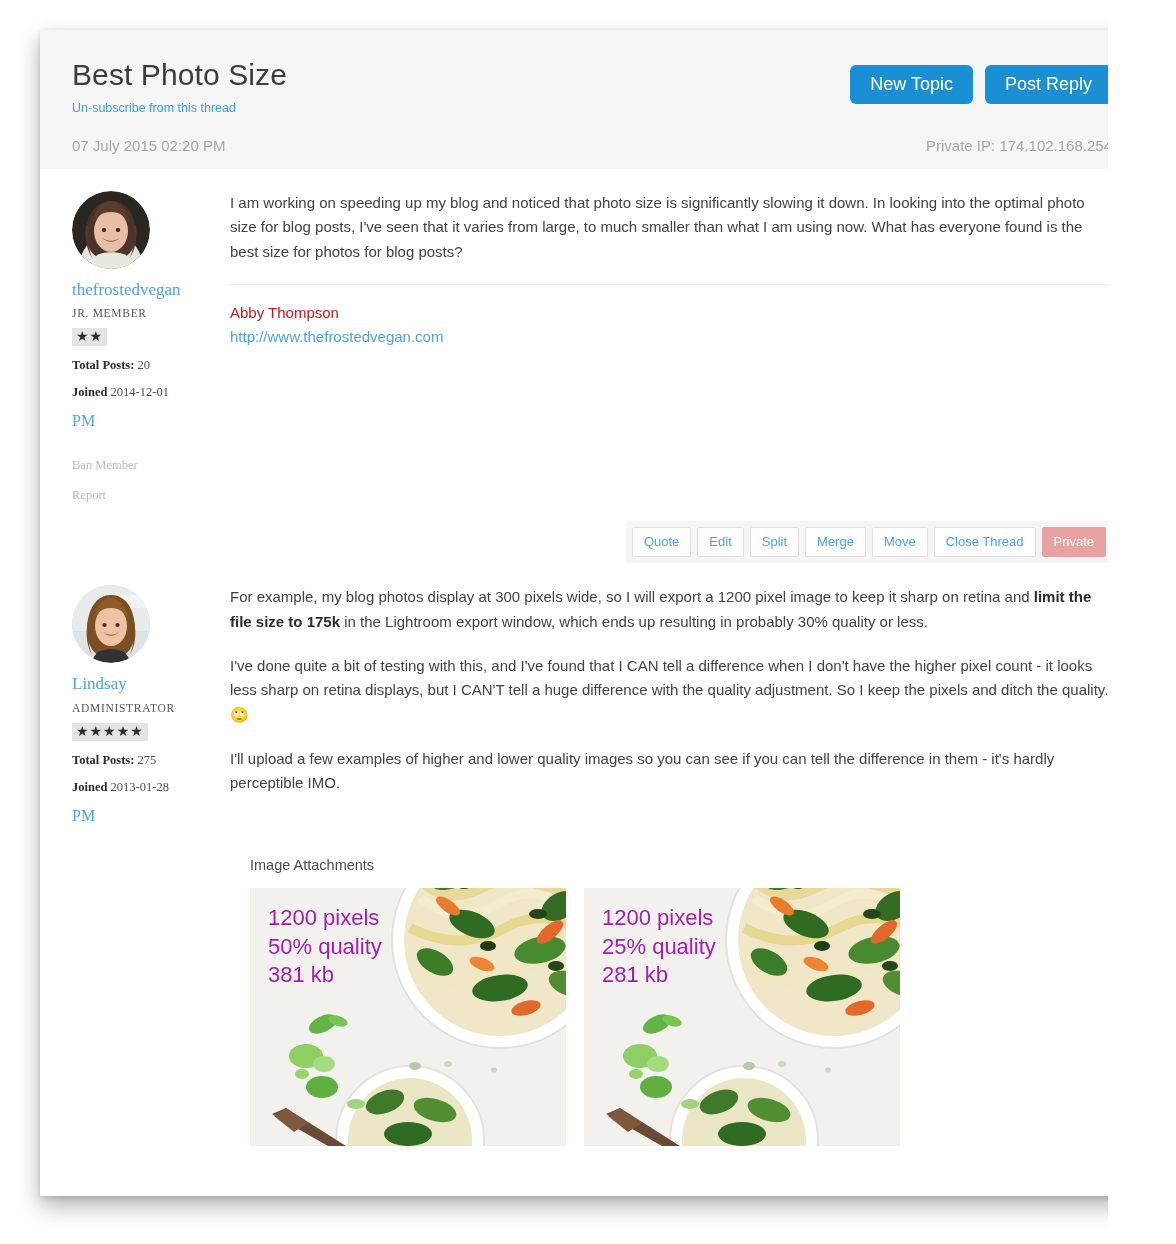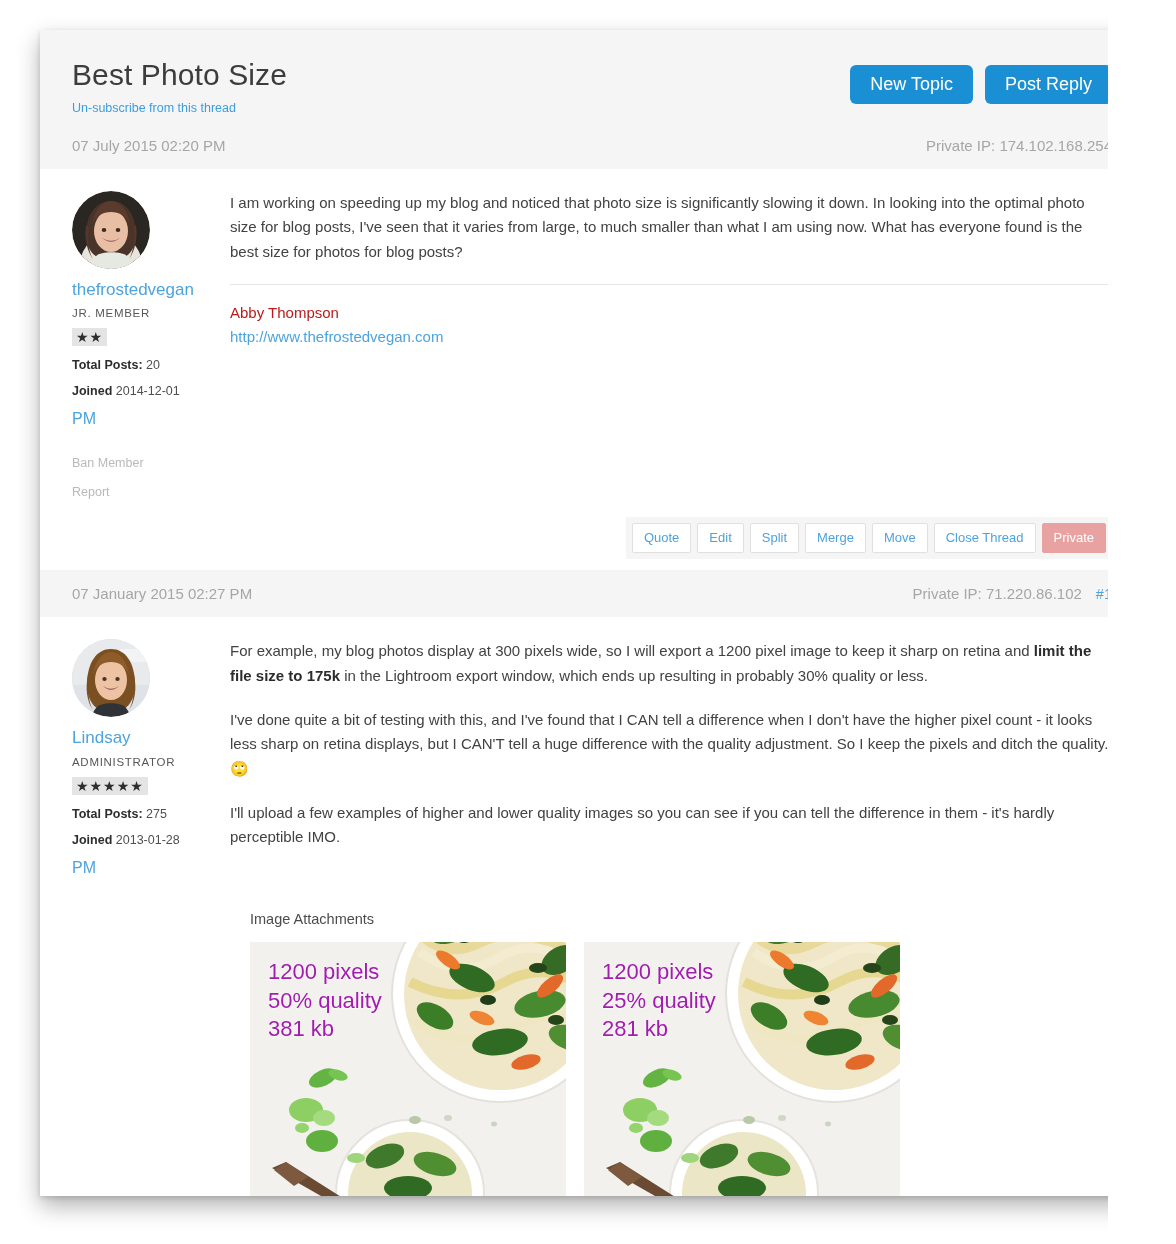--- a/index.html
+++ b/index.html
@@ -76,20 +76,21 @@
   .post-meta .left { flex: 1; }
   .post-meta .right { display: flex; align-items: baseline; gap: 14px; }
   .post-num { color: #4da3dd; font-size: 14.5px; text-decoration: none; cursor: pointer; }
 
   
   .post { display: flex; background: #fff; }
   .post-side {
     width: 178px;
     padding: 22px 0 0 32px;
     flex: 0 0 178px;
+    font-family: Liberation Serif, serif;
   }
   .avatar {
     width: 78px; height: 78px;
     border-radius: 50%;
     overflow: hidden;
     background: #d8d8d8;
     position: relative;
   }
   .avatar svg { display: block; width: 78px; height: 78px; }
   .uname {
@@ -307,27 +308,20 @@
         <button class="act-btn">Quote</button>
         <button class="act-btn">Edit</button>
         <button class="act-btn">Split</button>
         <button class="act-btn">Merge</button>
         <button class="act-btn">Move</button>
         <button class="act-btn">Close Thread</button>
         <button class="act-btn danger">Private</button>
       </div>
     </div>
 
-    <div class="post-meta" style="margin-top:11px">
-      <span class="left">07 January 2015 02:27 PM</span>
-      <span class="right">
-        <span>Private IP: 71.220.86.102</span>
-        <a class="post-num">#1</a>
-      </span>
-    </div>
 
     <div class="post">
       <div class="post-side">
         <div class="avatar">
           <svg viewBox="0 0 78 78" xmlns="http://www.w3.org/2000/svg">
             <defs>
               <clipPath id="c2">
                   <circle cx="39" cy="39" r="39"></circle>
                 </clipPath>
             </defs>

